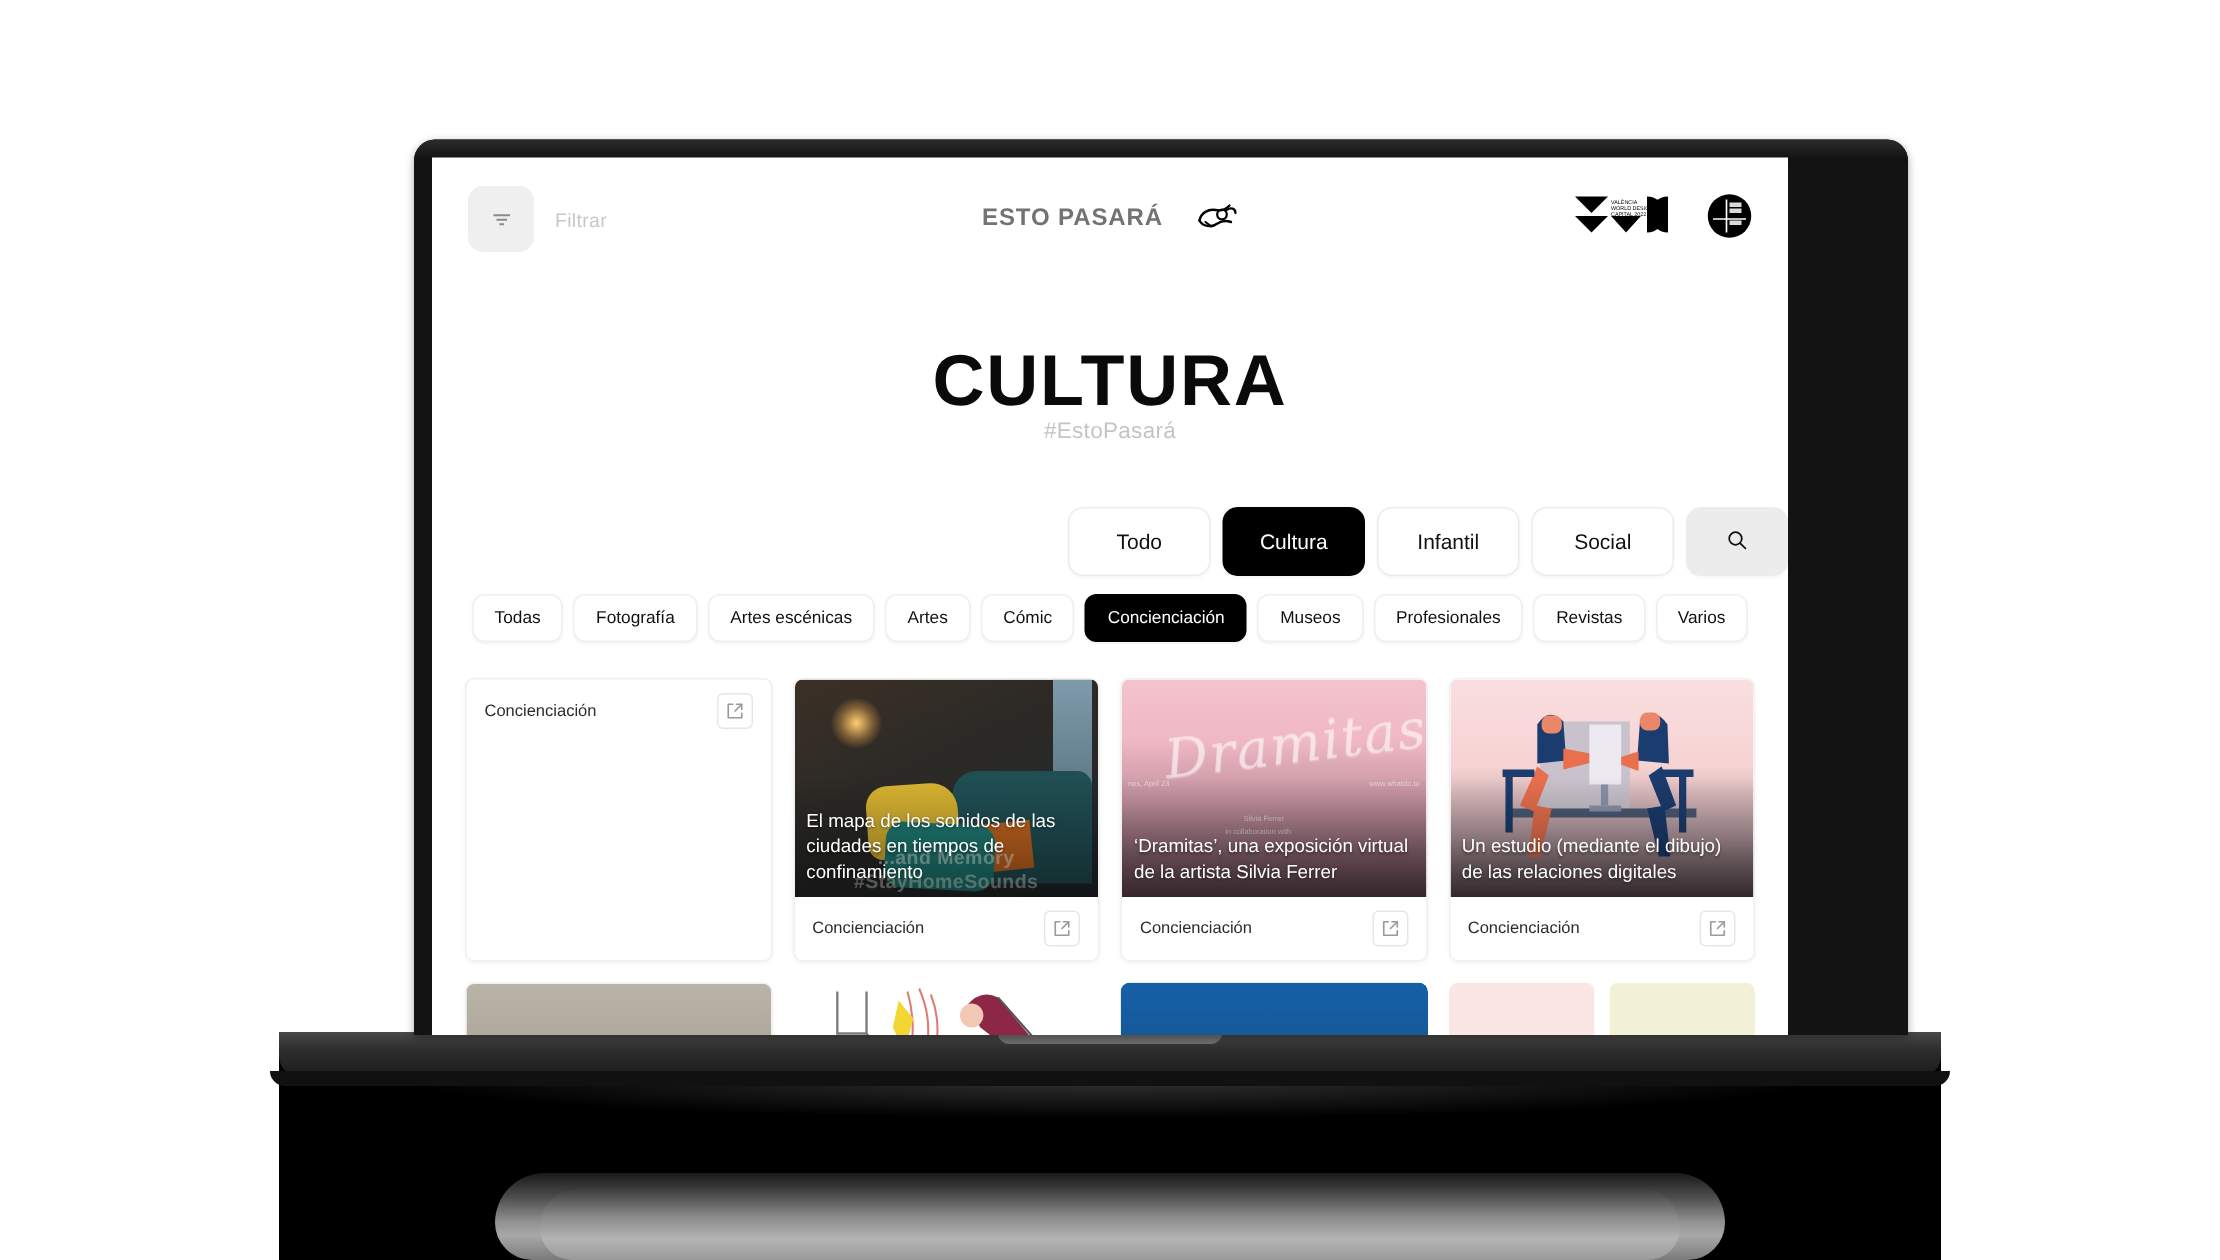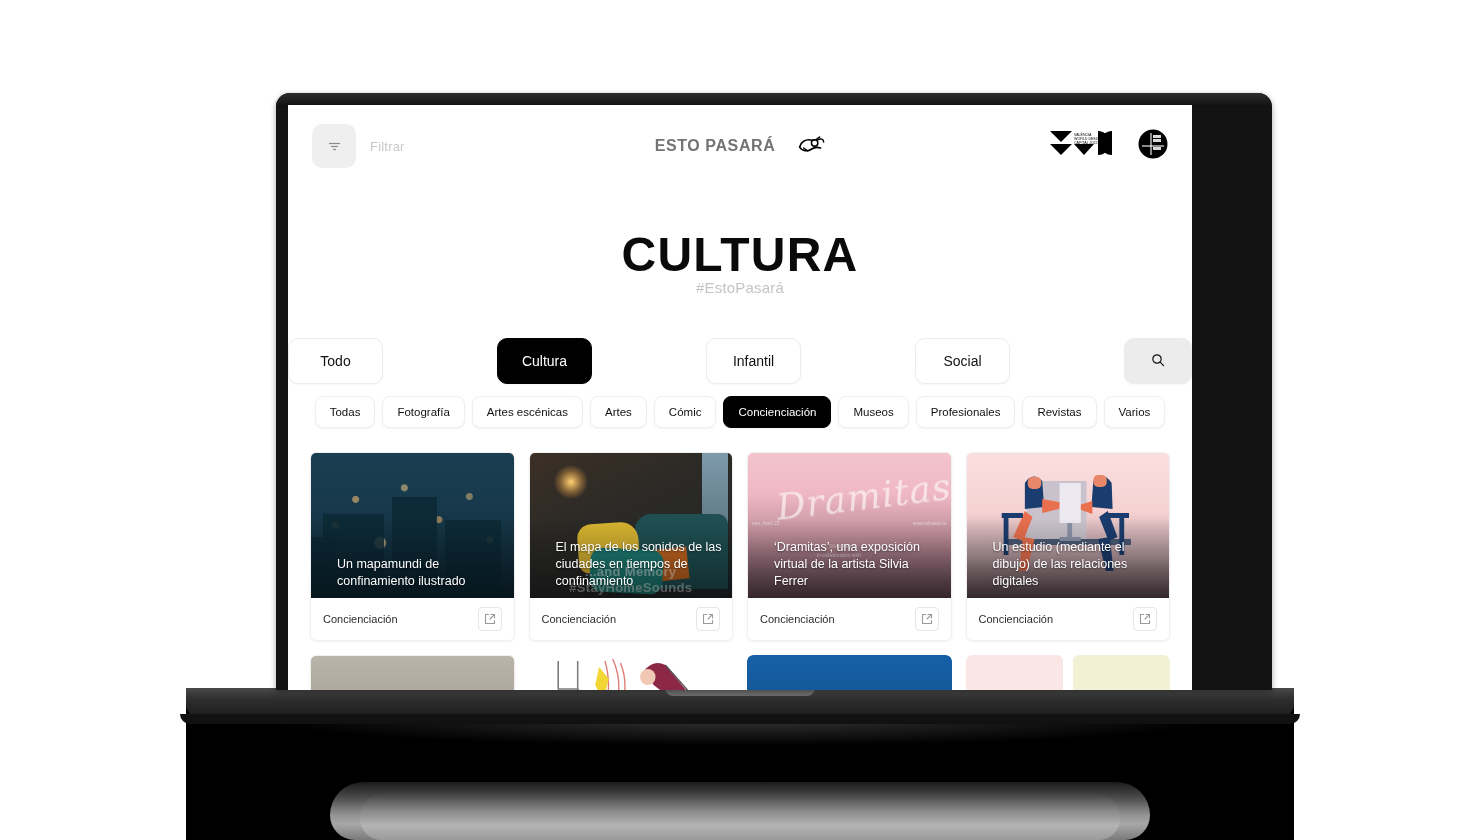--- a/index.html
+++ b/index.html
@@ -122,21 +122,21 @@
     font-size:48px; font-weight:700; letter-spacing:1.2px; color:#0a0a0a;
     line-height:1;
   }
   .hero-sub{
     font-size:15px; color:#c4c4c4; letter-spacing:.2px;
   }
 
   
   .tabs{
     margin-top:42px;
-    display:flex; justify-content:space-between; align-items:center; gap:8px;
+    display:flex; justify-content:flex-end; align-items:center; gap:8px;
   }
   .tab{
     min-width:95px; height:46px; padding:0 22px;
     border-radius:10px; border:1px solid #ececec; background:#fff;
     font-size:14px; color:#111; cursor:pointer;
     display:flex; align-items:center; justify-content:center;
     box-shadow: 0 1px 2px rgba(0,0,0,.04);
     white-space:nowrap;
   }
   .tab.active{ background:#000; color:#fff; border-color:#000; }
@@ -171,21 +171,21 @@
     box-shadow: 0 1px 3px rgba(0,0,0,.05);
   }
   .card-media{
     position:relative; height:145px; overflow:hidden;
   }
   .card-media .scrim{
     position:absolute; inset:0;
     background:linear-gradient(180deg, rgba(0,0,0,0) 45%, rgba(0,0,0,.45) 100%);
   }
   .card-media-title{
-    position:absolute; left:26px; right:10px; bottom:8px;
+    position:absolute; left:8px; right:10px; bottom:8px;
     color:#fff; font-size:12.5px; line-height:1.35; font-weight:400;
     text-shadow: 0 1px 2px rgba(0,0,0,.5);
   }
   .card-foot{
     height:42px; display:flex; align-items:center; justify-content:space-between;
     padding: 0 12px;
   }
   .card-cat{ font-size:11px; color:#2b2b2b; }
   .ext-box{
     width:24px; height:24px; border:1px solid #e6e6e6; border-radius:4px;
@@ -374,30 +374,20 @@
           <button class="chip active">Concienciación</button>
           <button class="chip">Museos</button>
           <button class="chip">Profesionales</button>
           <button class="chip">Revistas</button>
           <button class="chip">Varios</button>
         </div>
 
         <div class="grid">
 
           <div class="card">
-            <div class="card-media">
-              <div class="art-city">
-                <div class="blk" style="left:6%;top:42%;width:30%;height:58%;"></div>
-                <div class="blk" style="left:40%;top:30%;width:22%;height:70%;"></div>
-                <div class="blk" style="left:66%;top:46%;width:28%;height:54%;"></div>
-                <div class="blk" style="left:0%;top:58%;width:12%;height:42%;"></div>
-              </div>
-              <div class="scrim"></div>
-              <div class="card-media-title">Un mapamundi de confinamiento ilustrado</div>
-            </div>
             <div class="card-foot">
               <span class="card-cat">Concienciación</span>
               <span class="ext-box">
                 <svg width="12" height="12" viewBox="0 0 12 12" fill="none">
                   <path d="M4.5 1.5H1.5V10.5H10.5V7.5" stroke="#9a9a9a" stroke-width="1.1" stroke-linecap="round" stroke-linejoin="round"></path>
                   <path d="M7 1.5H10.5V5" stroke="#9a9a9a" stroke-width="1.1" stroke-linecap="round" stroke-linejoin="round"></path>
                   <line x1="6" y1="6" x2="10.3" y2="1.7" stroke="#9a9a9a" stroke-width="1.1" stroke-linecap="round"></line>
                 </svg>
               </span>
             </div>

